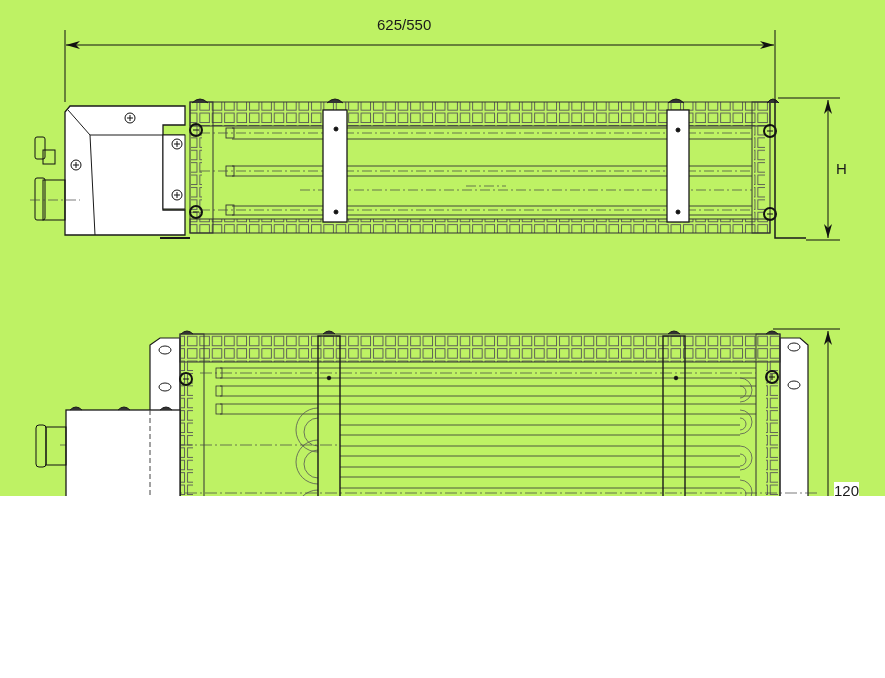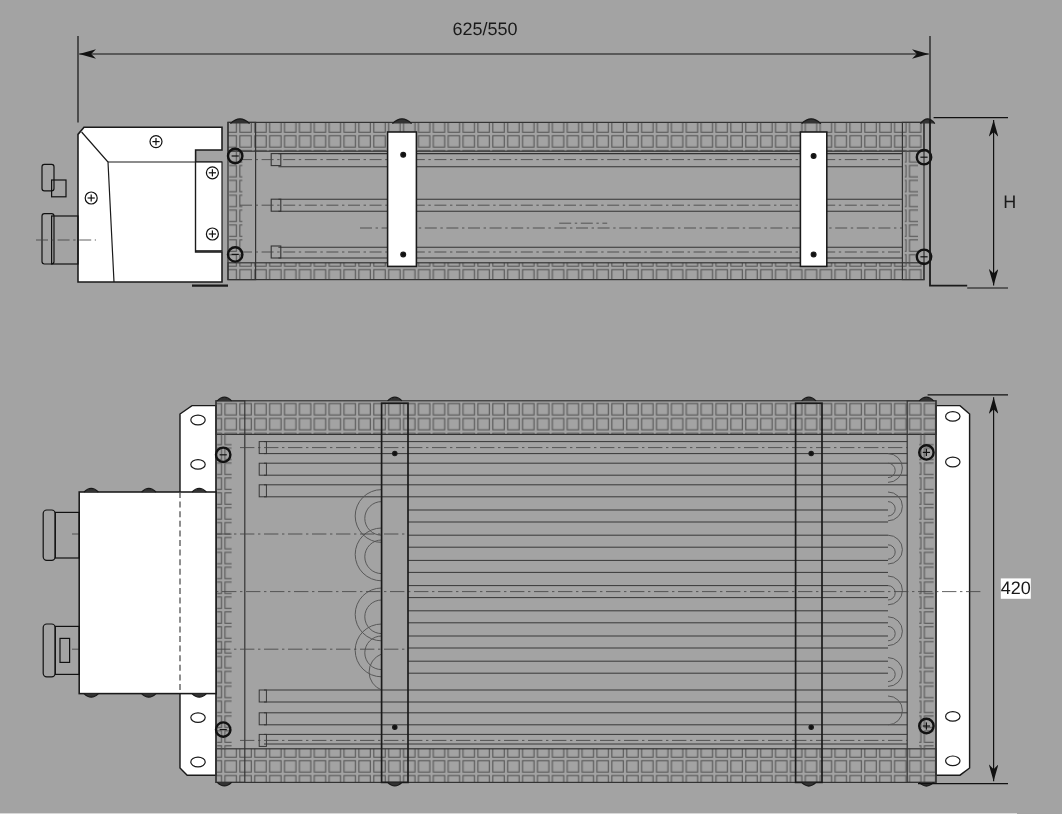--- a/index.html
+++ b/index.html
@@ -1,16 +1,16 @@
 <!DOCTYPE html>
 <html><head>
 <meta charset="utf-8">
 <style>
   html,body{margin:0;padding:0;background:#fff;}
-  #canvas{position:relative;width:885px;height:678px;background:#a3a3a3;overflow:hidden;}
+  #canvas{position:relative;width:885px;height:496px;background:#bef264;overflow:hidden;}
   svg{position:absolute;left:0;top:0;}
   .lbl{position:absolute;font-family:"Liberation Sans",sans-serif;font-size:15px;color:#1a1a1a;}
 </style>
 </head>
 <body>
 
 <div id="canvas">
   <svg width="885" height="678" viewBox="0 0 885 678">
     <defs>
       <pattern id="sq" x="0" y="0" width="12.4" height="12.4" patternUnits="userSpaceOnUse">
@@ -267,14 +267,14 @@
 
     <g stroke="#111" stroke-width="1">
       <line x1="773" y1="329" x2="840" y2="329"></line>
       <line x1="765" y1="653" x2="840" y2="653"></line>
       <line x1="828" y1="331" x2="828" y2="651" marker-start="url(#arrL)" marker-end="url(#arrR)"></line>
     </g>
   </svg>
 
   <div class="lbl" style="left:377px;top:16px;">625/550</div>
   <div class="lbl" style="left:836px;top:160px;">H</div>
-  <div class="lbl" style="left:834px;top:482px;background:#fff;">420</div>
+  <div class="lbl" style="left:834px;top:482px;background:#fff;">120</div>
 </div>
 
 </body></html>

